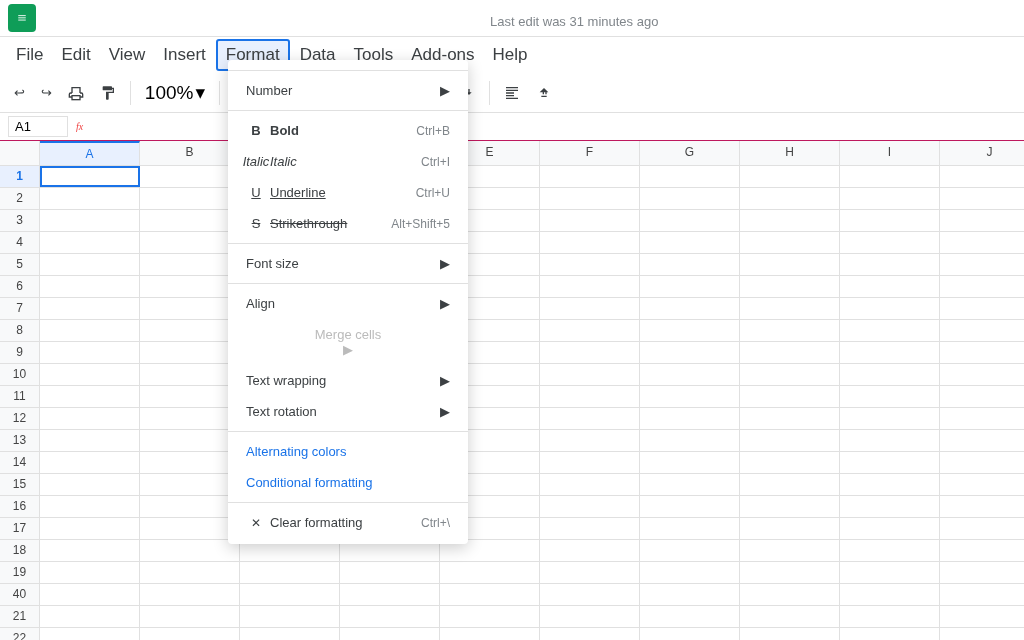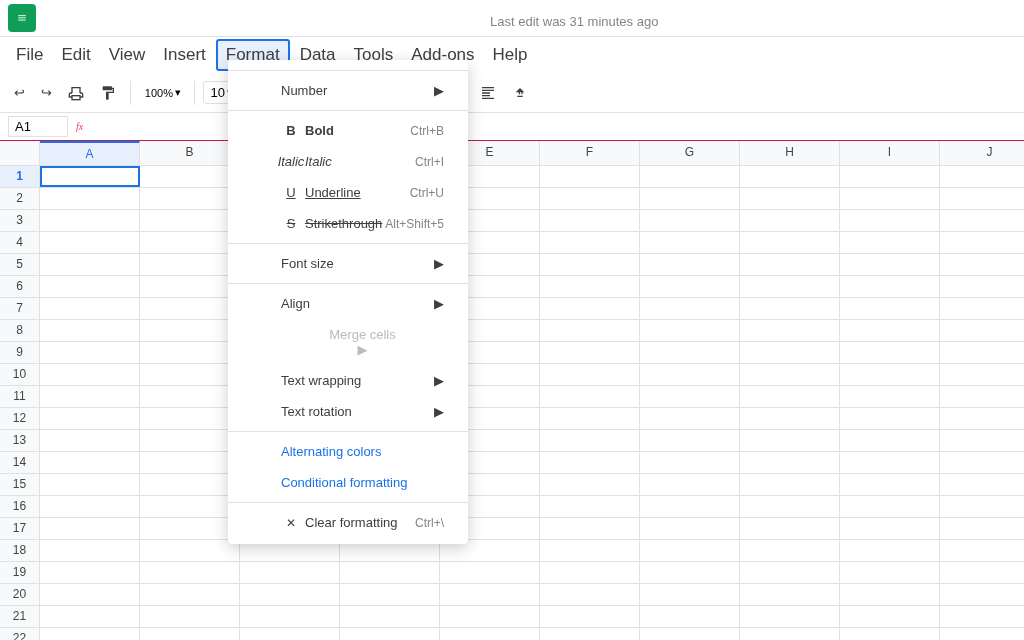--- a/index.html
+++ b/index.html
@@ -12,21 +12,21 @@
 
     
     #menu-bar { display: flex; align-items: center; padding: 2px 8px; gap: 2px; }
     .menu-item { padding: 4px 8px; cursor: pointer; border-radius: 3px; font-size: 17px; color: #3c4043; }
     .menu-item.active { background: #e8f0fe; border: 2px solid #1a73e8; font-weight: 500; }
 
     
     #toolbar { display: flex; align-items: center; padding: 4px 8px; border-bottom: 1px solid #e0e0e0; gap: 4px; min-height: 40px; }
     .toolbar-btn { padding: 4px 6px; border-radius: 3px; cursor: pointer; display: flex; align-items: center; justify-content: center; font-size: 13px; color: #3c4043; border: none; background: transparent; }
     .toolbar-divider { width: 1px; height: 24px; background: #e0e0e0; margin: 0 4px; }
-    .zoom-btn { display: flex; align-items: center; gap: 2px; border: none; background: transparent; cursor: pointer; padding: 4px 6px; border-radius: 3px; font-size: 11px; }
+    .zoom-btn { display: flex; align-items: center; gap: 2px; border: none; background: transparent; cursor: pointer; padding: 4px 6px; border-radius: 3px; font-size: 19px; }
     .font-size-btn { display: flex; align-items: center; gap: 2px; border: 1px solid #e0e0e0; background: transparent; cursor: pointer; padding: 3px 6px; border-radius: 3px; font-size: 13px; }
 
     
     #formula-bar { display: flex; align-items: center; padding: 3px 8px; border-bottom: 1px solid #be185d; gap: 8px; }
     #cell-ref { border: 1px solid #e0e0e0; padding: 2px 6px; width: 60px; font-size: 13px; }
     #fx-label { color: #999; font-style: italic; font-size: 14px; }
     #formula-input { flex: 1; border: none; outline: none; font-size: 13px; }
 
     
     #sheet-area { display: flex; flex-direction: column; flex: 1; }
@@ -36,21 +36,21 @@
     .col-header.active { background: #e8f0fe; color: #1a73e8; border-top: 2px solid #1a73e8; }
 
     .sheet-row { display: flex; border-bottom: 1px solid #e0e0e0; }
     .row-num { width: 40px; min-width: 40px; text-align: center; font-size: 12px; color: #444; padding: 3px 0; background: #f8f9fa; border-right: 1px solid #e0e0e0; }
     .row-num.active { background: #e8f0fe; color: #1a73e8; font-weight: 600; }
     .cell { width: 100px; min-width: 100px; height: 21px; border-right: 1px solid #e0e0e0; padding: 0 4px; font-size: 13px; }
     .cell.selected { border: 2px solid #1a73e8; }
 
     
     #format-dropdown { position: absolute; top: 60px; left: 228px; width: 240px; background: #fff; box-shadow: 0 4px 16px rgba(0,0,0,0.2); border-radius: 4px; z-index: 100; padding: 6px 0; }
-    .dropdown-item { display: flex; align-items: center; padding: 8px 24px; cursor: pointer; font-size: 13px; color: #3c4043; position: relative; margin-left: 29px; }
+    .dropdown-item { display: flex; align-items: center; padding: 8px 18px; cursor: pointer; font-size: 13px; color: #3c4043; position: relative; }
     .dropdown-item.theme-item { font-size: 14px; font-weight: 500; border: 2px solid #202124; border-radius: 4px; margin: 4px 8px; padding: 8px; }
     .dropdown-separator { height: 1px; background: #e0e0e0; margin: 4px 0; }
     .dropdown-item .shortcut { margin-left: auto; color: #80868b; font-size: 12px; }
     .dropdown-item .item-icon { width: 20px; margin-right: 4px; font-size: 13px; display: inline-flex; align-items: center; justify-content: center; }
     .dropdown-item.disabled { color: #bbb; cursor: default; flex-direction: column; }
     .dropdown-item.blue-text { color: #1a73e8; }
     .bold-label { font-weight: bold; }
     .italic-label { font-style: italic; }
     .underline-label { text-decoration: underline; }
     .strike-label { text-decoration: line-through; }
@@ -415,21 +415,21 @@
           <div class="cell"></div>
           <div class="cell"></div>
           <div class="cell"></div>
           <div class="cell"></div>
           <div class="cell"></div>
           <div class="cell"></div>
           <div class="cell"></div>
           <div class="cell"></div>
         </div>
         <div class="sheet-row">
-          <div class="row-num">20</div>
+          <div class="row-num">40</div>
           <div class="cell"></div>
           <div class="cell"></div>
           <div class="cell"></div>
           <div class="cell"></div>
           <div class="cell"></div>
           <div class="cell"></div>
           <div class="cell"></div>
           <div class="cell"></div>
           <div class="cell"></div>
           <div class="cell"></div>

